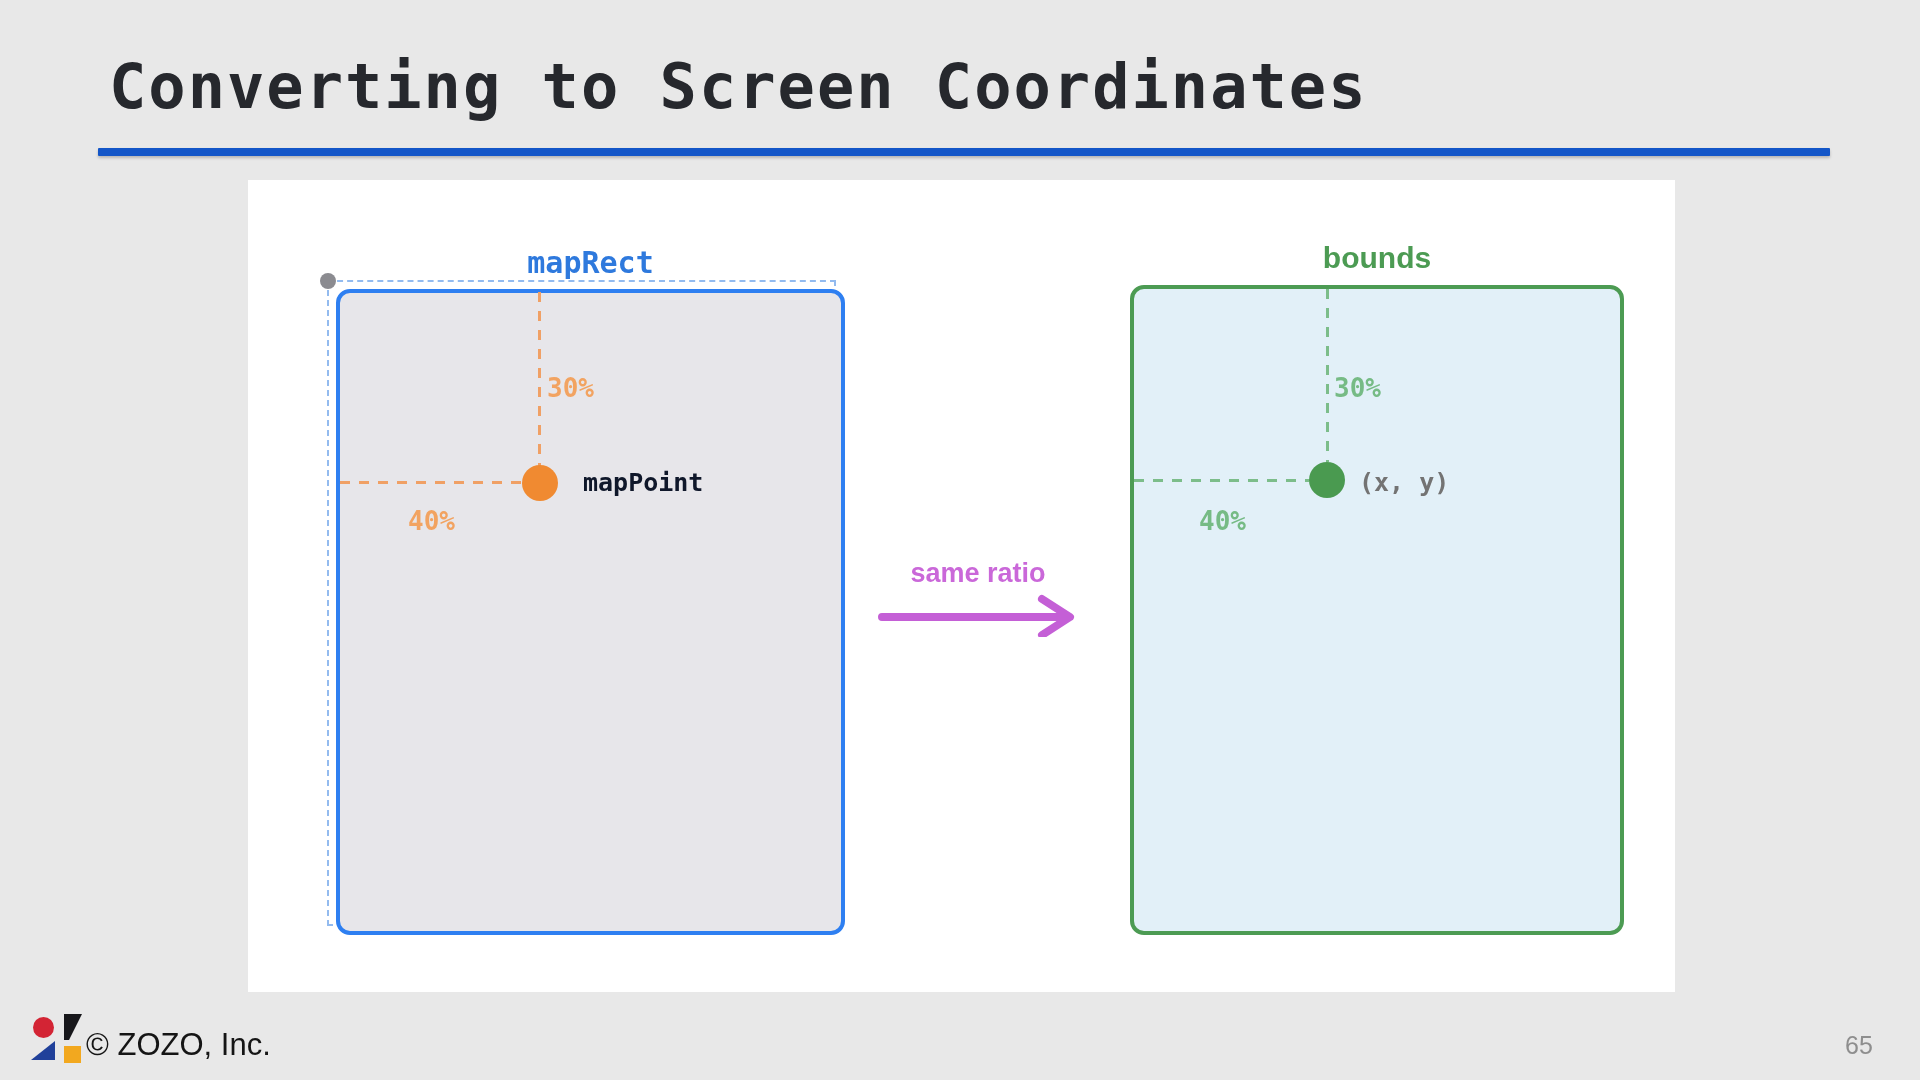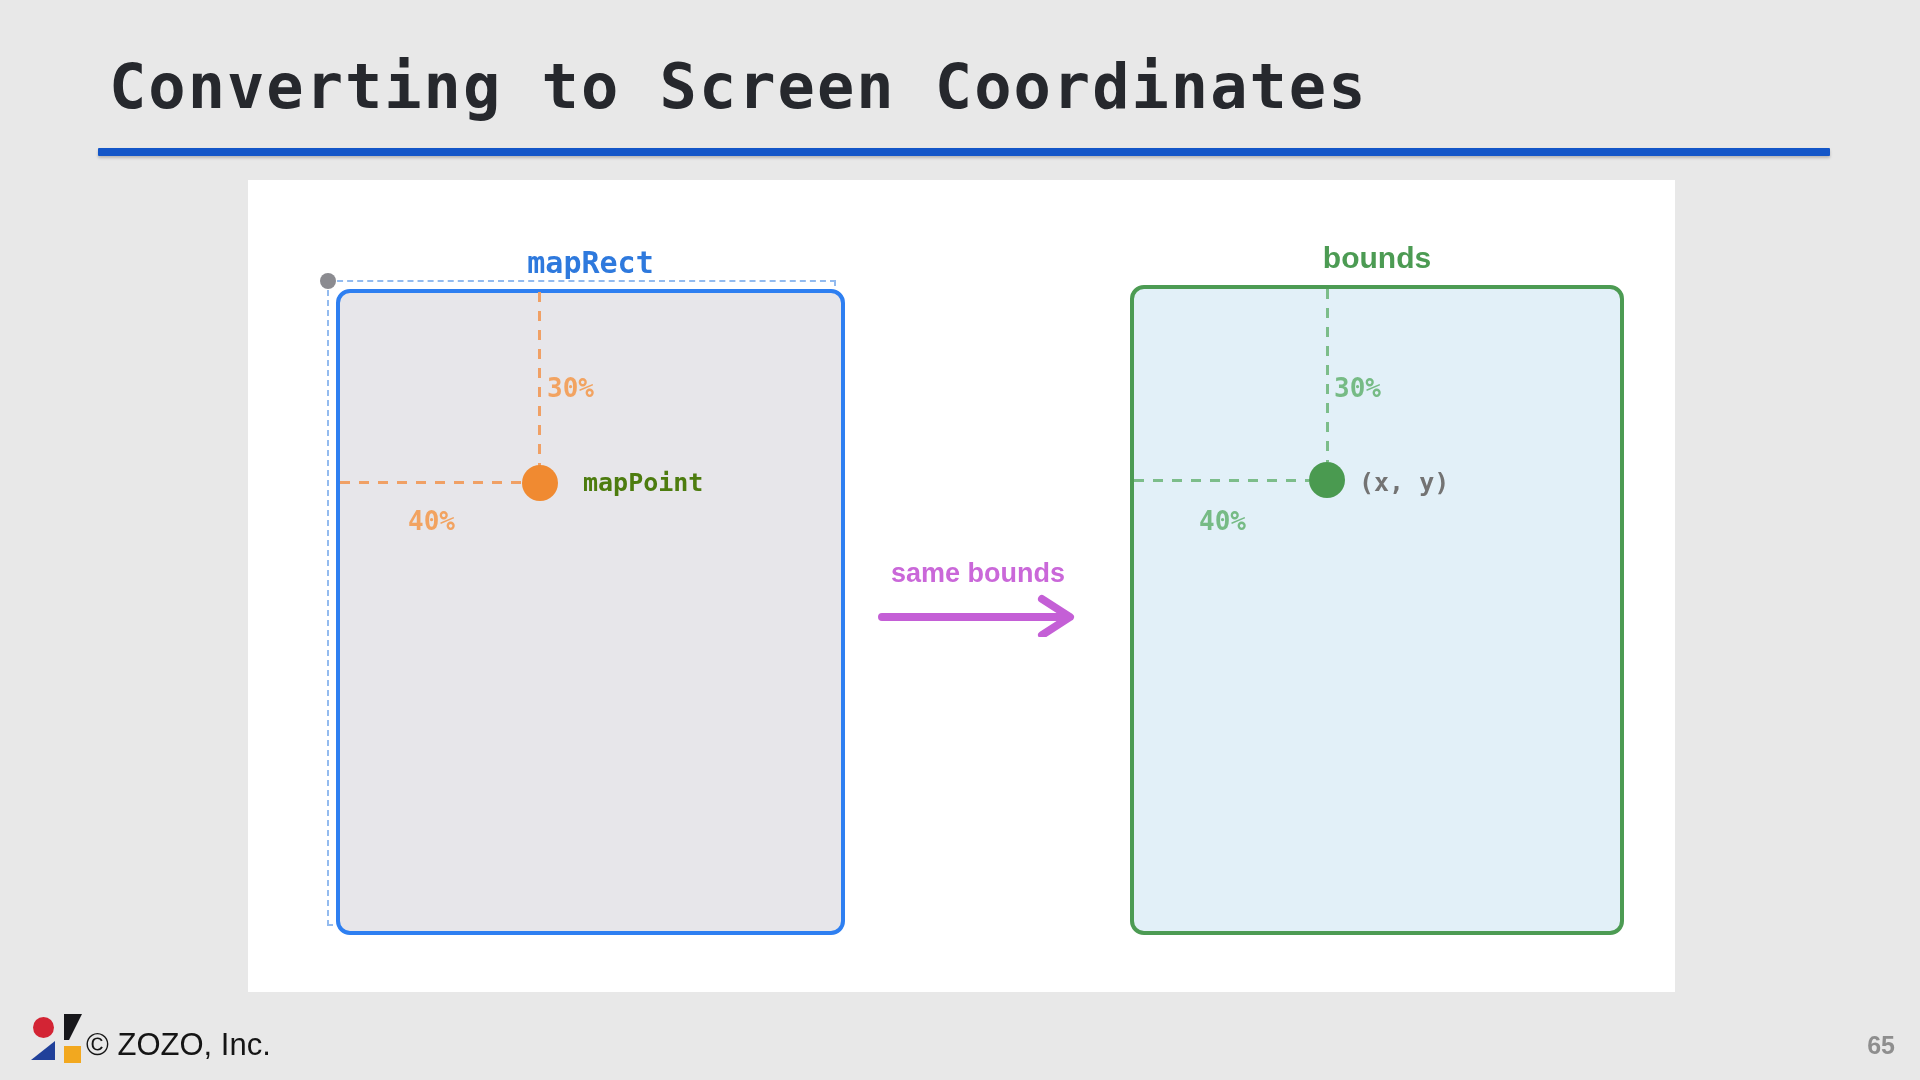--- a/index.html
+++ b/index.html
@@ -62,21 +62,21 @@
     font-family:"DejaVu Sans Mono",monospace;white-space:nowrap;
   }
 
   
   .g-blue  .solid-rect{border:4px solid #2e7ff1;background:#e7e6ea;}
   .g-blue  .rect-title{color:#2e79dd;}
   .g-blue  .dash-v{background:repeating-linear-gradient(180deg,#f0a065 0 10px,transparent 10px 19px);}
   .g-blue  .dash-h{background:repeating-linear-gradient(90deg,#f0a065 0 10px,transparent 10px 19px);}
   .g-blue  .pt{background:#f08a31;}
   .g-blue  .pct{color:#f2a361;}
-  .g-blue  .pt-label{color:#4d7c0f;}
+  .g-blue  .pt-label{color:#0f172a;}
 
   
   .g-green .solid-rect{border:4px solid #4c9b53;background:#e2f0f8;}
   .g-green .rect-title{color:#4c9b53;}
   .g-green .dash-v{background:repeating-linear-gradient(180deg,#7cbd8a 0 10px,transparent 10px 19px);}
   .g-green .dash-h{background:repeating-linear-gradient(90deg,#7cbd8a 0 10px,transparent 10px 19px);}
   .g-green .pt{background:#4a9a50;}
   .g-green .pct{color:#76bb85;}
   .g-green .pt-label{color:#737373;}
 
@@ -89,21 +89,21 @@
 
   
   .logo{left:30px;top:1013px;width:54px;height:50px;}
   .logo-red{position:absolute;left:3px;top:4px;width:21px;height:21px;border-radius:50%;background:#d32434;}
   .logo-black{position:absolute;left:34px;top:1px;width:18px;height:26px;background:#17171b;
     clip-path:polygon(0 0,100% 0,28% 100%,0 100%);}
   .logo-blue{position:absolute;left:1px;top:28px;width:24px;height:19px;background:#20409a;
     clip-path:polygon(100% 0,100% 100%,0 100%);}
   .logo-orange{position:absolute;left:34px;top:33px;width:17px;height:17px;background:#f2a81f;}
   .copyright{left:86px;top:1027px;font-size:31px;color:#151515;white-space:nowrap;}
-  .page-num{left:1845px;top:1031px;width:50px;text-align:right;font-size:25px;color:#8e8e8e;font-weight:bold;}
+  .page-num{left:1845px;top:1031px;width:50px;font-size:25px;color:#8e8e8e;}
 </style>
 </head>
 <body>
 
 <div class="abs slide-title">Converting to Screen Coordinates</div>
 <div class="abs title-rule"></div>
 
 <div class="abs canvas-panel"></div>
 
 <div class="rect-group g-blue" style="left:336px;top:289px;width:509px;height:646px;border-radius:18px;">
@@ -113,21 +113,21 @@
   <div class="solid-rect"></div>
   <div class="dash-v" style="left:202px;top:3px;height:175px;"></div>
   <div class="dash-h" style="left:4px;top:192px;width:182px;"></div>
   <div class="pt" style="left:186px;top:176px;"></div>
   <div class="pct" style="left:211px;top:84px;">30%</div>
   <div class="pct" style="left:72px;top:217px;">40%</div>
   <div class="pt-label" style="left:247px;top:179px;">mapPoint</div>
 </div>
 
 <div class="abs arrow-group">
-  <div class="arrow-label">same bounds</div>
+  <div class="arrow-label">same ratio</div>
   <svg class="arrow-svg" width="204" height="44" viewBox="0 0 204 44">
     <path d="M6 24 H190 M166 6 L194 24 L166 42" fill="none" stroke="#c45fd6" stroke-width="8" stroke-linecap="round" stroke-linejoin="round"></path>
   </svg>
 </div>
 
 <div class="rect-group g-green" style="left:1098px;top:285px;width:494px;height:650px;margin-left:32px;">
   <div class="rect-title sans">bounds</div>
   <div class="solid-rect"></div>
   <div class="dash-v" style="left:196px;top:4px;height:173px;"></div>
   <div class="dash-h" style="left:4px;top:194px;width:175px;"></div>

